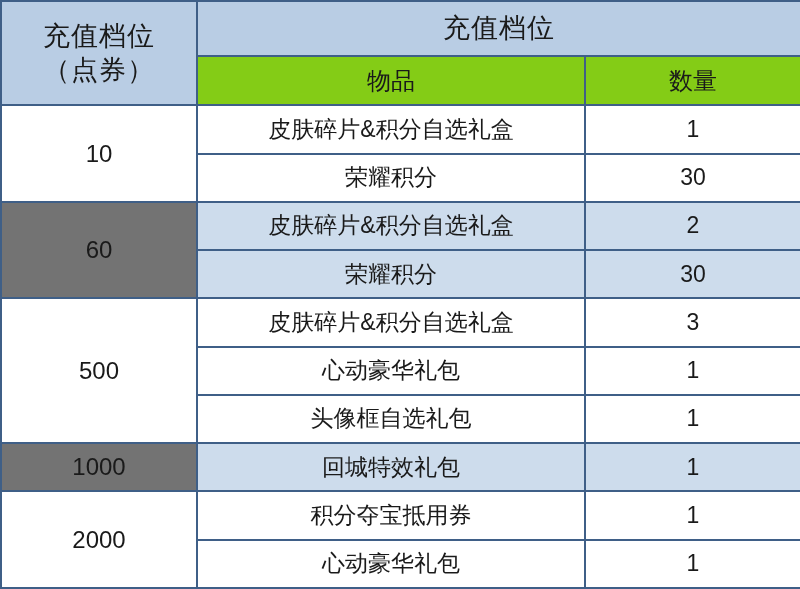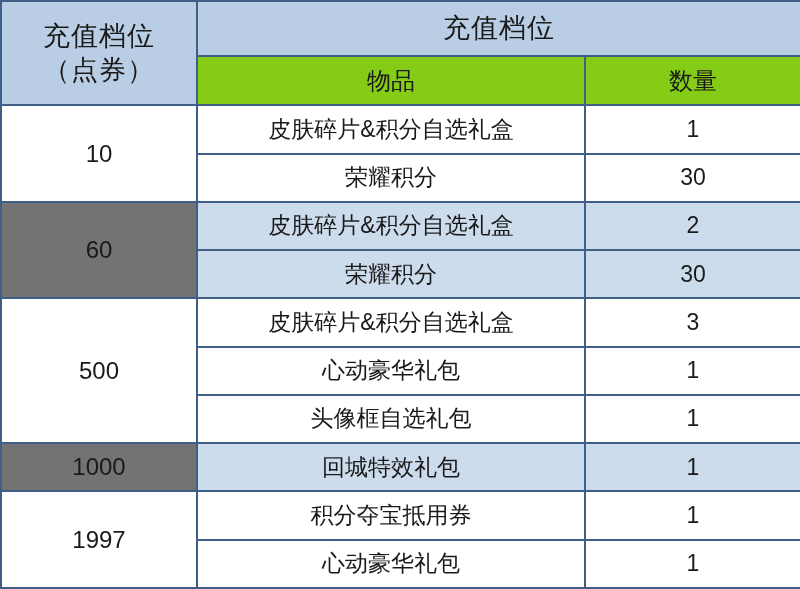--- a/index.html
+++ b/index.html
@@ -127,21 +127,21 @@
         <tr>
           <td class="row-item band-light">头像框自选礼包</td>
           <td class="row-qty band-light">1</td>
         </tr>
         <tr>
           <td class="tier-cell tier-blue" rowspan="1">1000</td>
           <td class="row-item band-blue">回城特效礼包</td>
           <td class="row-qty band-blue">1</td>
         </tr>
         <tr>
-          <td class="tier-cell tier-light" rowspan="2">1997</td>
+          <td class="tier-cell tier-light" rowspan="2">2000</td>
           <td class="row-item band-light">积分夺宝抵用券</td>
           <td class="row-qty band-light">1</td>
         </tr>
         <tr>
           <td class="row-item band-light">心动豪华礼包</td>
           <td class="row-qty band-light">1</td>
         </tr>
       </tbody>
   </table>
 </div>

